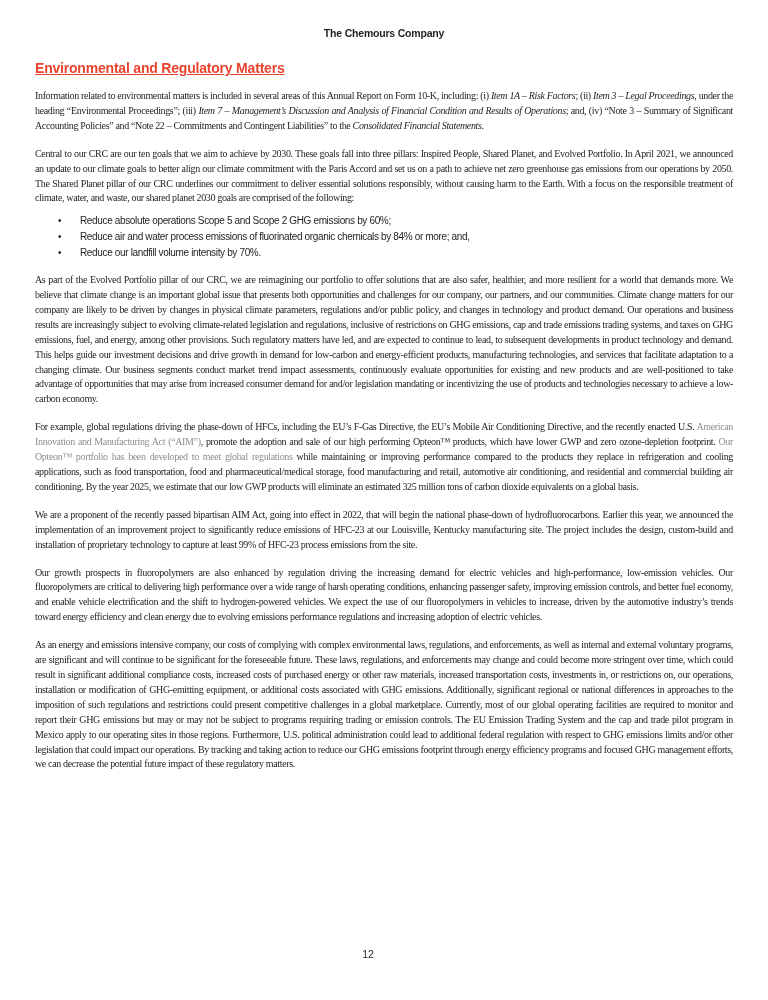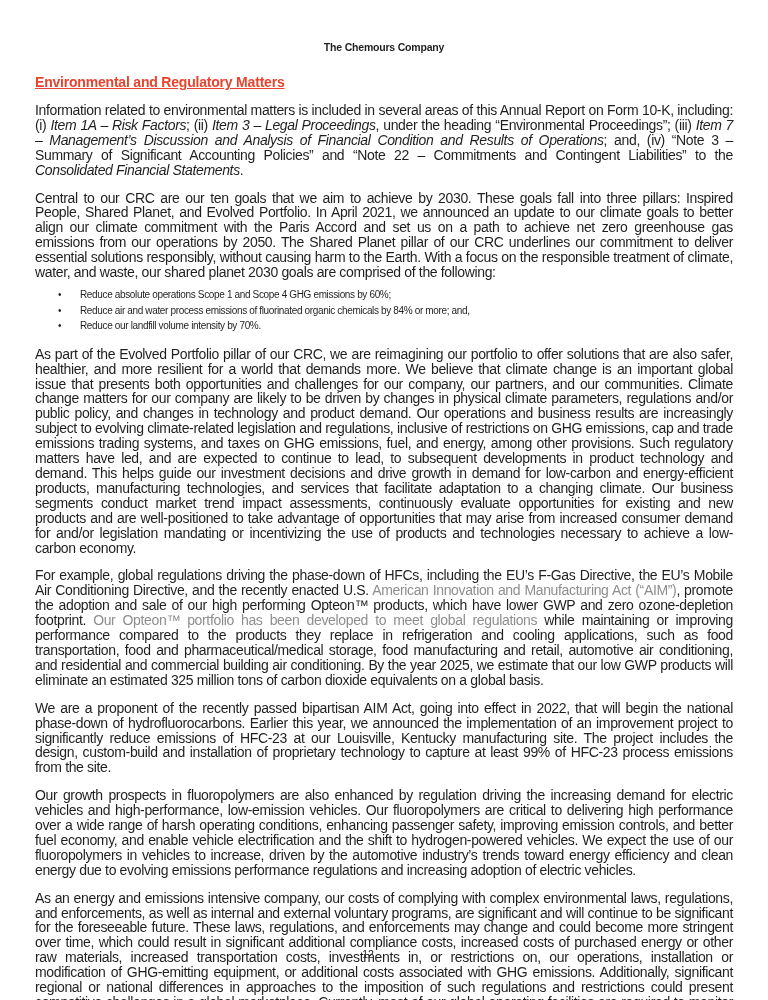--- a/index.html
+++ b/index.html
@@ -14,43 +14,44 @@
     color: var(--body_black, #1f1f1f);
     position: relative;
     overflow: hidden;
   }
   .page {
     position: relative;
     width: 768px;
     height: 1000px;
   }
   .doc-header {
-    padding-top: 41px;
+    padding-top: 27px;
     text-align: center;
     font-size: 10.5px;
     font-weight: bold;
     letter-spacing: -0.2px;
   }
   .content {
     margin: 0 35px;
   }
   .section-heading {
     margin-top: 21px;
     font-size: 14px;
     font-weight: bold;
     color: var(--heading_red, #e8432e);
     text-decoration: underline;
     letter-spacing: -0.2px;
   }
   .body-para {
     margin: 13px 0 0 0;
-    font-size: 14px;
+    font-size: 10px;
     line-height: 14.9px;
     letter-spacing: -0.35px;
     text-align: justify;
+    font-family: Liberation Serif, serif;
   }
   .seg-italic { font-style: italic; }
   .seg-gray { color: var(--muted_gray, #8e8e8e); }
   .goals-list {
     margin: 7px 0 0 0;
     padding: 0;
     list-style: none;
     font-size: 10px;
     line-height: 15.6px;
     letter-spacing: -0.35px;
@@ -86,21 +87,21 @@
 
     <div class="section-heading">Environmental and Regulatory Matters</div>
 
     <p class="body-para"><span>Information related to environmental matters is included in several areas of this Annual Report on Form 10-K, including: (i) </span><span class="seg-italic">Item 1A – Risk Factors</span><span>; (ii) </span><span class="seg-italic">Item 3 – Legal Proceedings</span><span>, under the heading “Environmental Proceedings”; (iii) </span><span class="seg-italic">Item 7 – Management’s Discussion and Analysis of Financial Condition and Results of Operations</span><span>; and, (iv) “Note 3 – Summary of Significant Accounting Policies” and “Note 22 – Commitments and Contingent Liabilities” to the </span><span class="seg-italic">Consolidated Financial Statements</span><span>.</span></p>
 
     <p class="body-para"><span>Central to our CRC are our ten goals that we aim to achieve by 2030. These goals fall into three pillars: Inspired People, Shared Planet, and Evolved Portfolio. In April 2021, we announced an update to our climate goals to better align our climate commitment with the Paris Accord and set us on a path to achieve net zero greenhouse gas emissions from our operations by 2050. The Shared Planet pillar of our CRC underlines our commitment to deliver essential solutions responsibly, without causing harm to the Earth. With a focus on the responsible treatment of climate, water, and waste, our shared planet 2030 goals are comprised of the following:</span></p>
 
     <ul class="goals-list">
       <li class="goal-item">
         <span class="bullet">•</span>
-        <span>Reduce absolute operations Scope 1 and Scope 4 GHG emissions by 60%;</span>
+        <span>Reduce absolute operations Scope 5 and Scope 2 GHG emissions by 60%;</span>
       </li>
       <li class="goal-item">
         <span class="bullet">•</span>
         <span>Reduce air and water process emissions of fluorinated organic chemicals by 84% or more; and,</span>
       </li>
       <li class="goal-item">
         <span class="bullet">•</span>
         <span>Reduce our landfill volume intensity by 70%.</span>
       </li>
     </ul>

